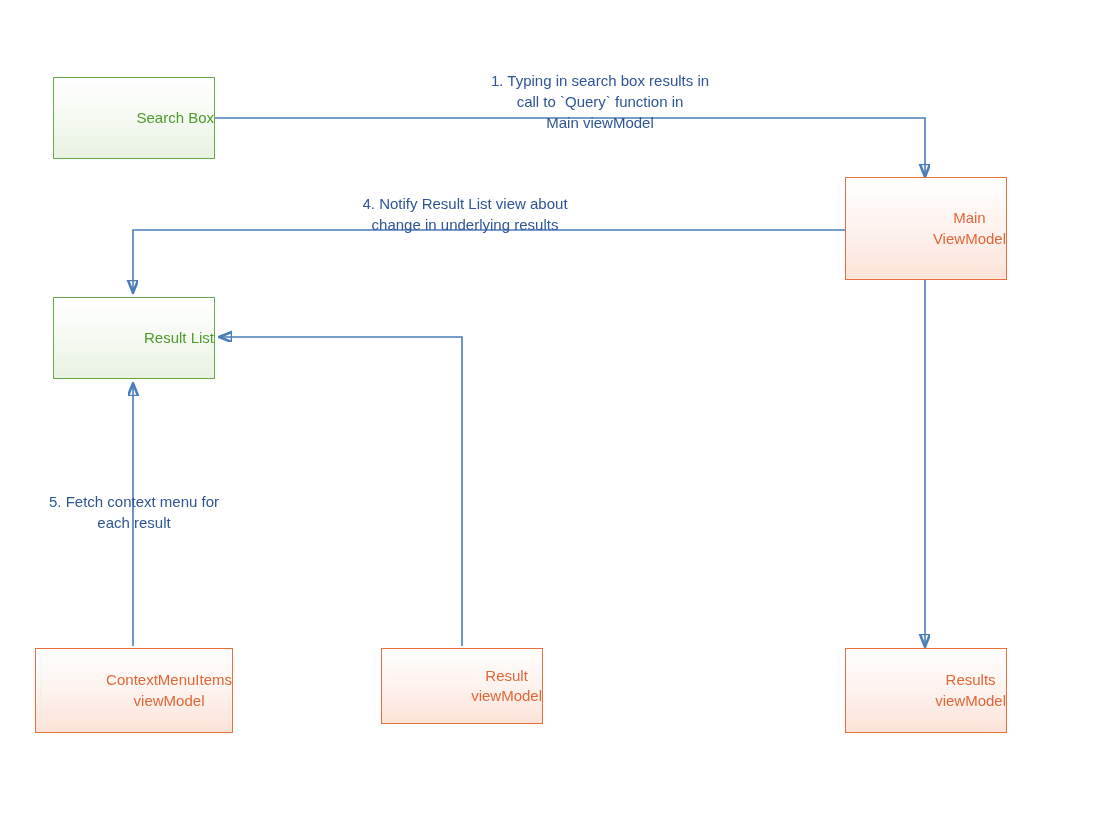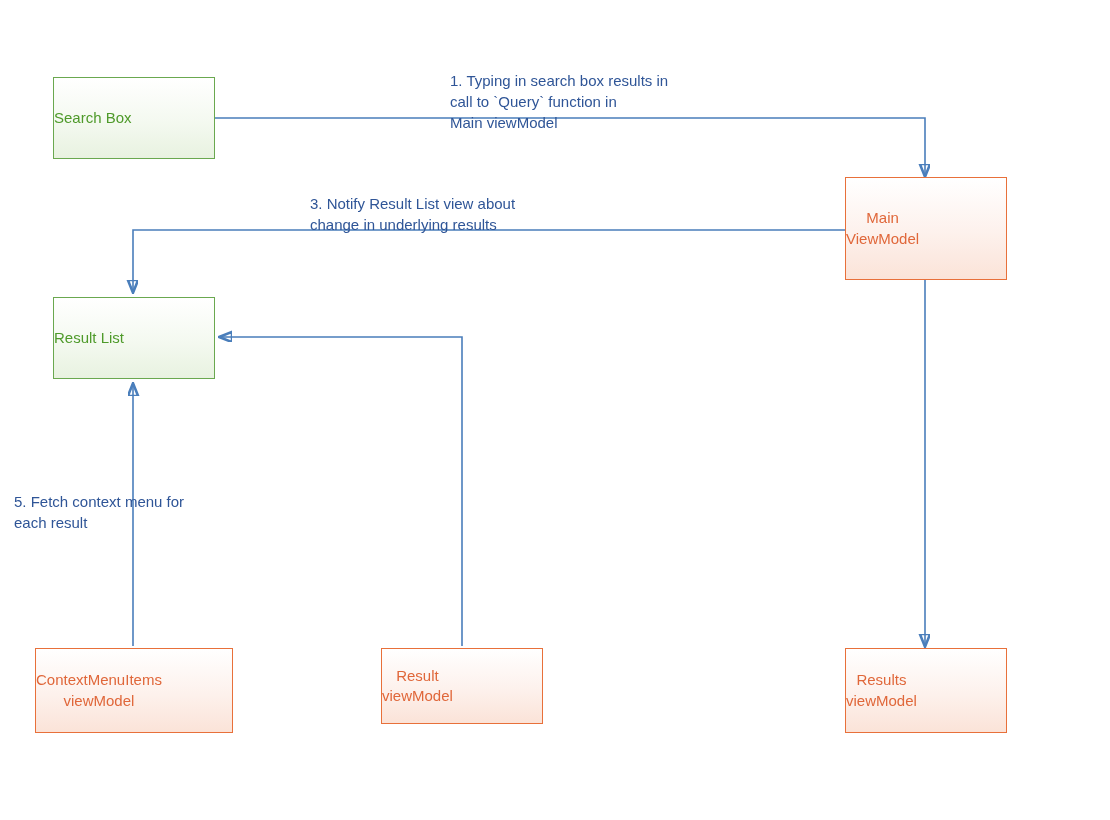--- a/index.html
+++ b/index.html
@@ -15,41 +15,42 @@
     width: 1110px;
     height: 820px;
     background: #ffffff;
     overflow: hidden;
   }
   .node {
     position: absolute;
     box-sizing: border-box;
     display: flex;
     align-items: center;
-    justify-content: flex-start;
+    justify-content: flex-end;
     text-align: center;
     font-size: 15px;
     line-height: 1.35;
     white-space: pre-line;
   }
   .node.green {
     border: 1px solid #6aa84f;
     color: #4e9a2a;
     background: linear-gradient(180deg, #ffffff 0%, #f4f9f0 55%, #e8f2e0 100%);
   }
   .node.orange {
     border: 1px solid #e8703a;
     color: #e0673a;
     background: linear-gradient(180deg, #ffffff 0%, #fdf1ec 55%, #fbe3d8 100%);
   }
   .label {
     position: absolute;
     color: #2f5597;
     font-size: 15px;
     line-height: 1.4;
+    text-align: center;
     white-space: pre-line;
   }
   svg.wires {
     position: absolute;
     left: 0;
     top: 0;
     width: 1110px;
     height: 820px;
     overflow: visible;
   }
@@ -108,20 +109,20 @@
   <div class="node orange" style="left:845px; top:648px; width:162px; height:85px;">
     <span>Results
 viewModel</span>
   </div>
 
   <div class="label" style="left:450px; top:70px; width:300px;">1. Typing in search box results in
 call to `Query` function in
 Main viewModel</div>
 
 
-  <div class="label" style="left:310px; top:193px; width:310px;">3. Notify Result List view about
+  <div class="label" style="left:310px; top:193px; width:310px;">4. Notify Result List view about
 change in underlying results</div>
 
 
   <div class="label" style="left:14px; top:491px; width:240px;">5. Fetch context menu for
 each result</div>
 
 </div>
 
 </body></html>

